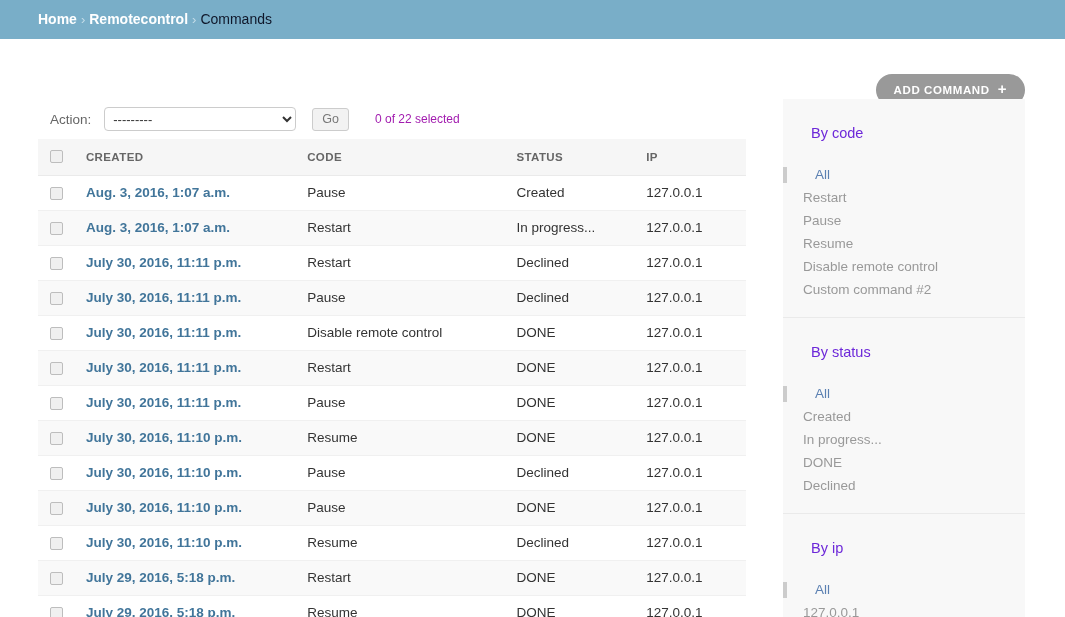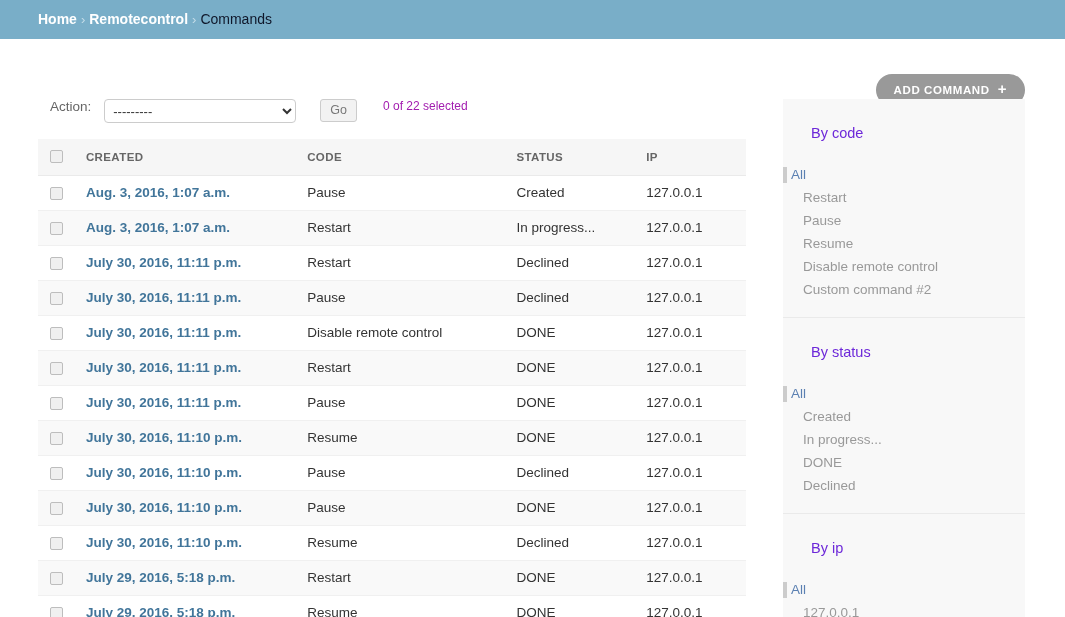--- a/index.html
+++ b/index.html
@@ -98,21 +98,21 @@
     position: absolute;
     left: 38px;
     top: 0;
     width: 708px;
   }
 
   
   .actions-bar {
     height: 40px;
     display: flex;
-    align-items: flex-start;
+    align-items: center;
     padding-left: 12px;
     box-sizing: border-box;
     font-size: 13px;
   }
   .actions-bar .action-label {
     color: #666666;
     margin-right: 13px;
     font-size: 13.5px;
   }
   #action-select {
@@ -121,21 +121,21 @@
     font-size: 13px;
     font-family: "Liberation Sans", sans-serif;
     color: #333333;
     border: 1px solid #cccccc;
     border-radius: 4px;
     background: #ffffff;
     padding: 0 4px;
     box-sizing: border-box;
   }
   #go-button {
-    margin-left: 24px;
+    margin-left: 16px;
     background: #f2f2f2;
     border: 1px solid #cccccc;
     border-radius: 3px;
     color: #777777;
     font-size: 12.5px;
     font-family: "Liberation Sans", sans-serif;
     padding: 3px 9px 4px 9px;
     cursor: pointer;
   }
   #action-counter {
@@ -256,21 +256,21 @@
     border-left: 4px solid transparent;
     box-sizing: border-box;
   }
   #changelist-filter li a {
     color: #999999;
     text-decoration: none;
     cursor: pointer;
   }
   #changelist-filter li.selected {
     border-left: 4px solid #cccccc;
-    padding-left: 4px;
+    padding-left: 28px;
   }
   #changelist-filter li.selected a {
     color: #5b80b2;
   }
 </style>
 </head>
 <body>
 
 <div id="breadcrumbs">
   <a class="crumb-link">Home</a><span class="crumb-sep">›</span><a class="crumb-link">Remotecontrol</a><span class="crumb-sep">›</span><span class="crumb-current">Commands</span>

